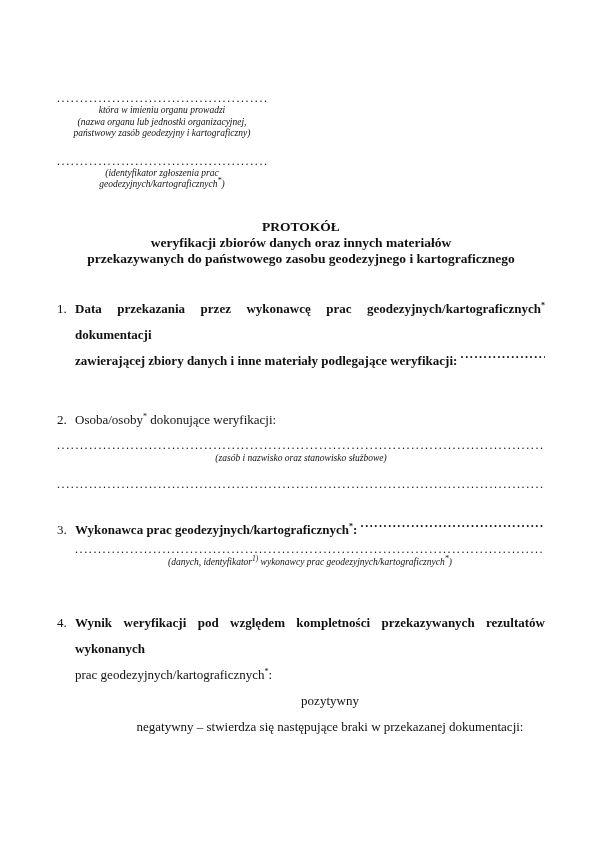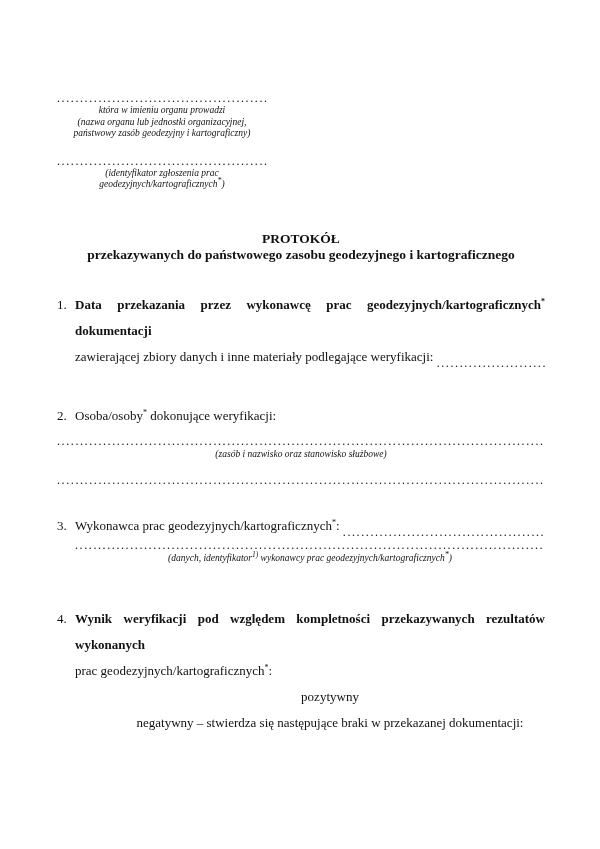--- a/index.html
+++ b/index.html
@@ -29,33 +29,33 @@
   .org-block { width: 210px; }
   .caption {
     font-style: italic;
     font-size: 9.5px;
     line-height: 11.5px;
     text-align: center;
   }
   .id-block { width: 210px; margin-top: 15px; }
 
   .title-block {
-    margin-top: 40px;
+    margin-top: 28px;
     text-align: center;
     font-weight: bold;
     font-size: 13.5px;
     line-height: 16px;
   }
 
   .item { display: flex; line-height: 26px; }
   .item .num { width: 18px; flex: 0 0 18px; }
   .item .body { flex: 1 1 auto; min-width: 0; }
 
   .just { text-align: justify; text-align-last: justify; font-weight: bold; }
-  .flexline { display: flex; align-items: flex-end; }
+  .flexline { display: flex; align-items: flex-start; font-weight: bold; }
   .flexline .lbl { white-space: nowrap; }
 
   sup.star { font-size: 8px; vertical-align: super; line-height: 0; }
   sup.fnref { font-size: 7.5px; vertical-align: super; line-height: 0; font-style: italic; }
 
   .item1 { margin-top: 29px; }
   .item2 { margin-top: 33px; }
   .field-block { margin-top: 6px; }
   .field-caption { font-size: 9.5px; line-height: 12px; }
   .second-dotline { margin-top: 14px; }
@@ -81,20 +81,21 @@
   <div class="id-block">
     <div class="dotline">................................................................................................................................................................................................................................................................................................................................................................................................................</div>
     <div class="caption">
       <div>(identyfikator zgłoszenia prac</div>
       <div><span>geodezyjnych/kartograficznych</span><sup class="star">*</sup><span>)</span></div>
     </div>
   </div>
 
   <div class="title-block">
     <div>PROTOKÓŁ</div>
+    <div>weryfikacji zbiorów danych oraz innych materiałów</div>
     <div>przekazywanych do państwowego zasobu geodezyjnego i kartograficznego</div>
   </div>
 
   <div class="item item1">
     <span class="num">1.</span>
     <div class="body">
       <div class="just"><span>Data przekazania przez wykonawcę prac geodezyjnych/kartograficznych</span><sup class="star">*</sup> <span>dokumentacji</span></div>
       <div class="flexline"><span class="lbl">zawierającej zbiory danych i inne materiały podlegające weryfikacji:</span>&nbsp;<span class="dotfill">................................................................................................................................................................................................................................................................................................................................................................................................................</span></div>
     </div>
   </div>

